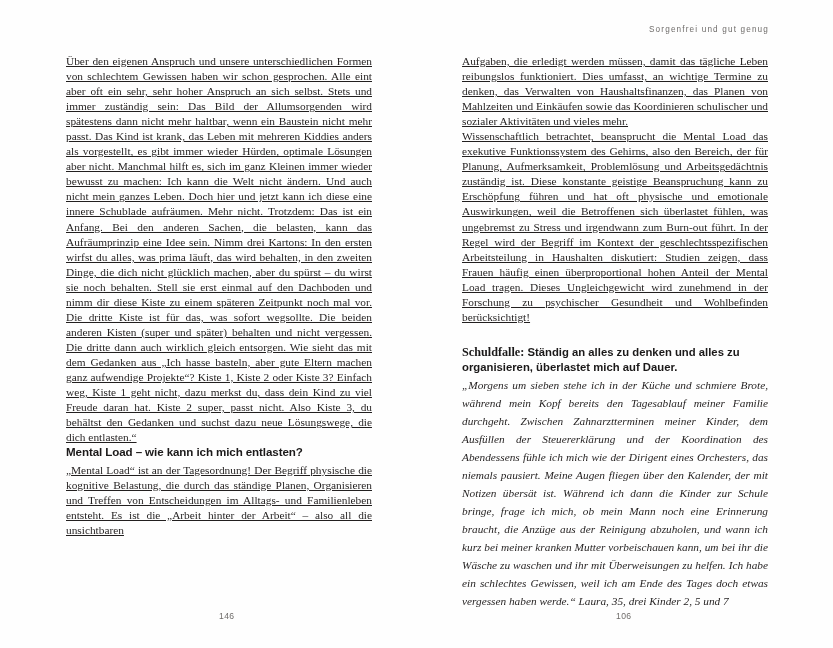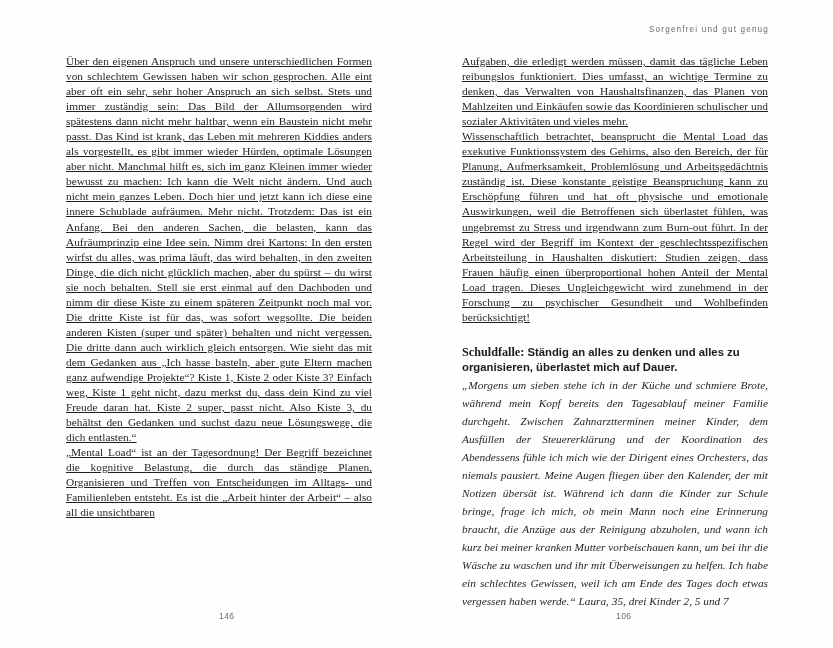--- a/index.html
+++ b/index.html
@@ -128,22 +128,23 @@
 
 <div class="spread">
 
   <div class="running-head">Sorgenfrei und gut genug</div>
 
   <div class="page page-left">
 
 
     <p class="body">Über den eigenen Anspruch und unsere unterschiedlichen Formen von schlechtem Gewissen haben wir schon gesprochen. Alle eint aber oft ein sehr, sehr hoher Anspruch an sich selbst. Stets und immer zuständig sein: Das Bild der Allumsorgenden wird spätestens dann nicht mehr haltbar, wenn ein Baustein nicht mehr passt. Das Kind ist krank, das Leben mit mehreren Kiddies anders als vorgestellt, es gibt immer wieder Hürden, optimale Lösungen aber nicht. Manchmal hilft es, sich im ganz Kleinen immer wieder bewusst zu machen: Ich kann die Welt nicht ändern. Und auch nicht mein ganzes Leben. Doch hier und jetzt kann ich diese eine innere Schublade aufräumen. Mehr nicht. Trotzdem: Das ist ein Anfang. Bei den anderen Sachen, die belasten, kann das Aufräumprinzip eine Idee sein. Nimm drei Kartons: In den ersten wirfst du alles, was prima läuft, das wird behalten, in den zweiten Dinge, die dich nicht glücklich machen, aber du spürst – du wirst sie noch behalten. Stell sie erst einmal auf den Dachboden und nimm dir diese Kiste zu einem späteren Zeitpunkt noch mal vor. Die dritte Kiste ist für das, was sofort wegsollte. Die beiden anderen Kisten (super und später) behalten und nicht vergessen. Die dritte dann auch wirklich gleich entsorgen. Wie sieht das mit dem Gedanken aus „Ich hasse basteln, aber gute Eltern machen ganz aufwendige Projekte“? Kiste 1, Kiste 2 oder Kiste 3? Einfach weg, Kiste 1 geht nicht, dazu merkst du, dass dein Kind zu viel Freude daran hat. Kiste 2 super, passt nicht. Also Kiste 3, du behältst den Gedanken und suchst dazu neue Lösungswege, die dich entlasten.“</p>
 
+    <h2 class="sub-title gap-para">Mental Load – wie kann ich mich entlasten?</h2>
 
-    <p class="body">„Mental Load“ ist an der Tagesordnung! Der Begriff bezeichnet die kognitive Belastung, die durch das ständige Planen, Organisieren und Treffen von Entscheidungen im Alltags- und Familienleben entsteht. Es ist die „Arbeit hinter der Arbeit“ – also all die unsichtbaren</p>
+    <p class="body">„Mental Load“ ist an der Tagesordnung! Der Begriff physische die kognitive Belastung, die durch das ständige Planen, Organisieren und Treffen von Entscheidungen im Alltags- und Familienleben entsteht. Es ist die „Arbeit hinter der Arbeit“ – also all die unsichtbaren</p>
   </div>
 
   <div class="page page-right">
 
     <p class="body">Aufgaben, die erledigt werden müssen, damit das tägliche Leben reibungslos funktioniert. Dies umfasst, an wichtige Termine zu denken, das Verwalten von Haushaltsfinanzen, das Planen von Mahlzeiten und Einkäufen sowie das Koordinieren schulischer und sozialer Aktivitäten und vieles mehr.</p>
 
     <p class="body">Wissenschaftlich betrachtet, beansprucht die Mental Load das exekutive Funktionssystem des Gehirns, also den Bereich, der für Planung, Aufmerksamkeit, Problemlösung und Arbeitsgedächtnis zuständig ist. Diese konstante geistige Beanspruchung kann zu Erschöpfung führen und hat oft physische und emotionale Auswirkungen, weil die Betroffenen sich überlastet fühlen, was ungebremst zu Stress und irgendwann zum Burn-out führt. In der Regel wird der Begriff im Kontext der geschlechtsspezifischen Arbeitsteilung in Haushalten diskutiert: Studien zeigen, dass Frauen häufig einen überproportional hohen Anteil der Mental Load tragen. Dieses Ungleichgewicht wird zunehmend in der Forschung zu psychischer Gesundheit und Wohlbefinden berücksichtigt!</p>
 
     <div class="callout">
       <p class="callout-head">

